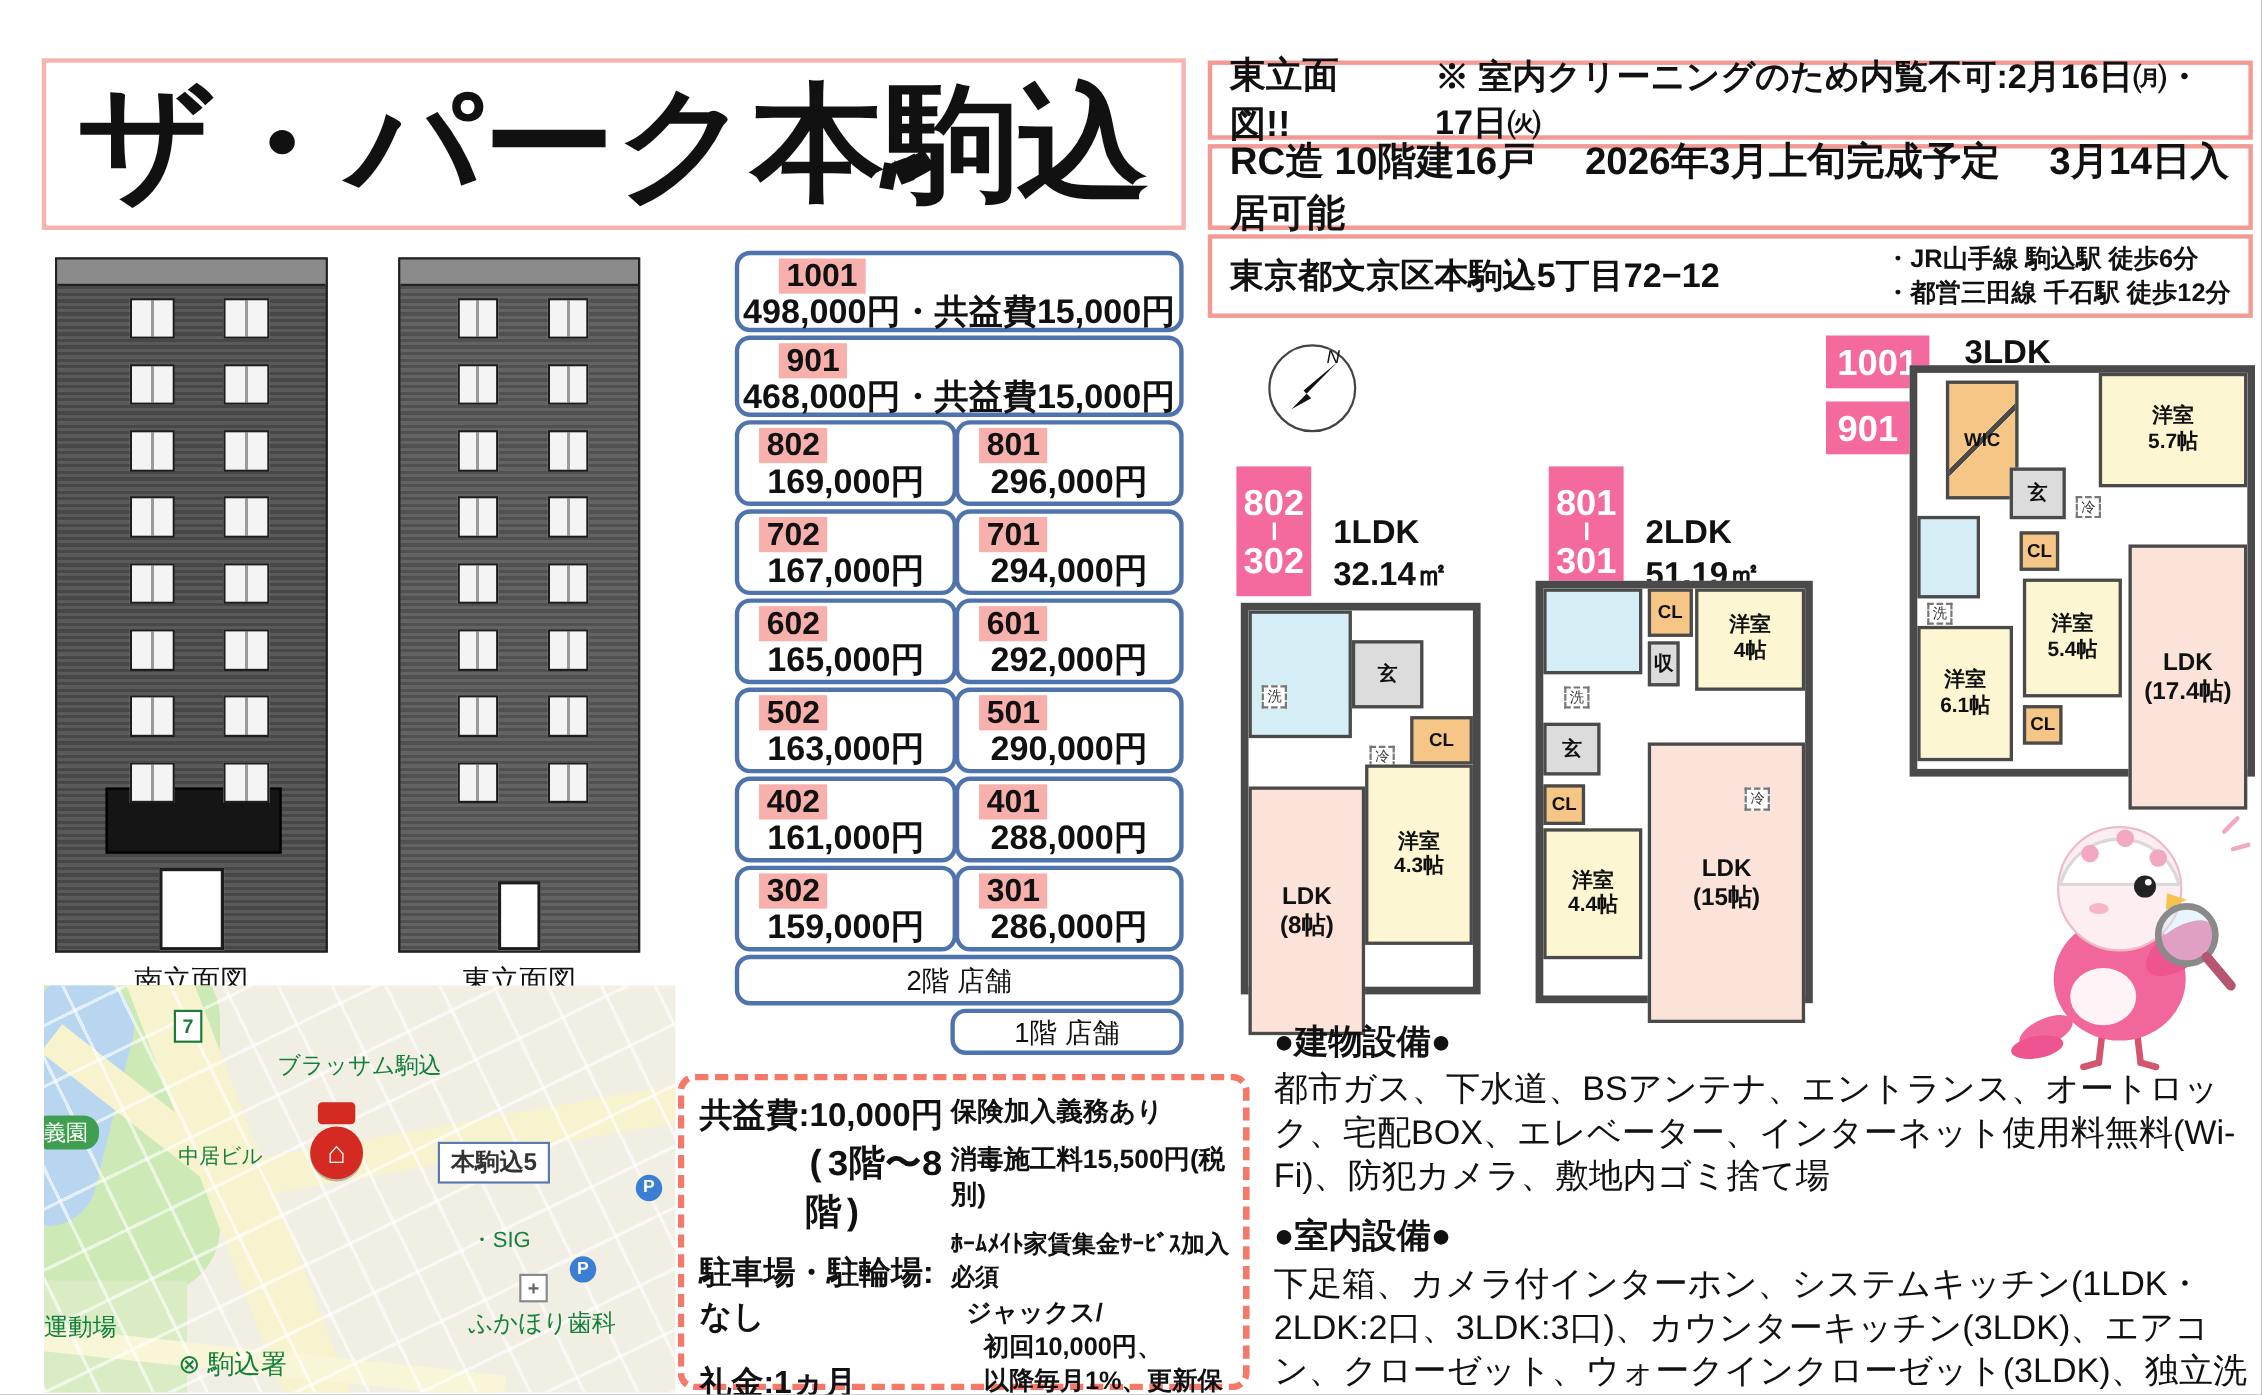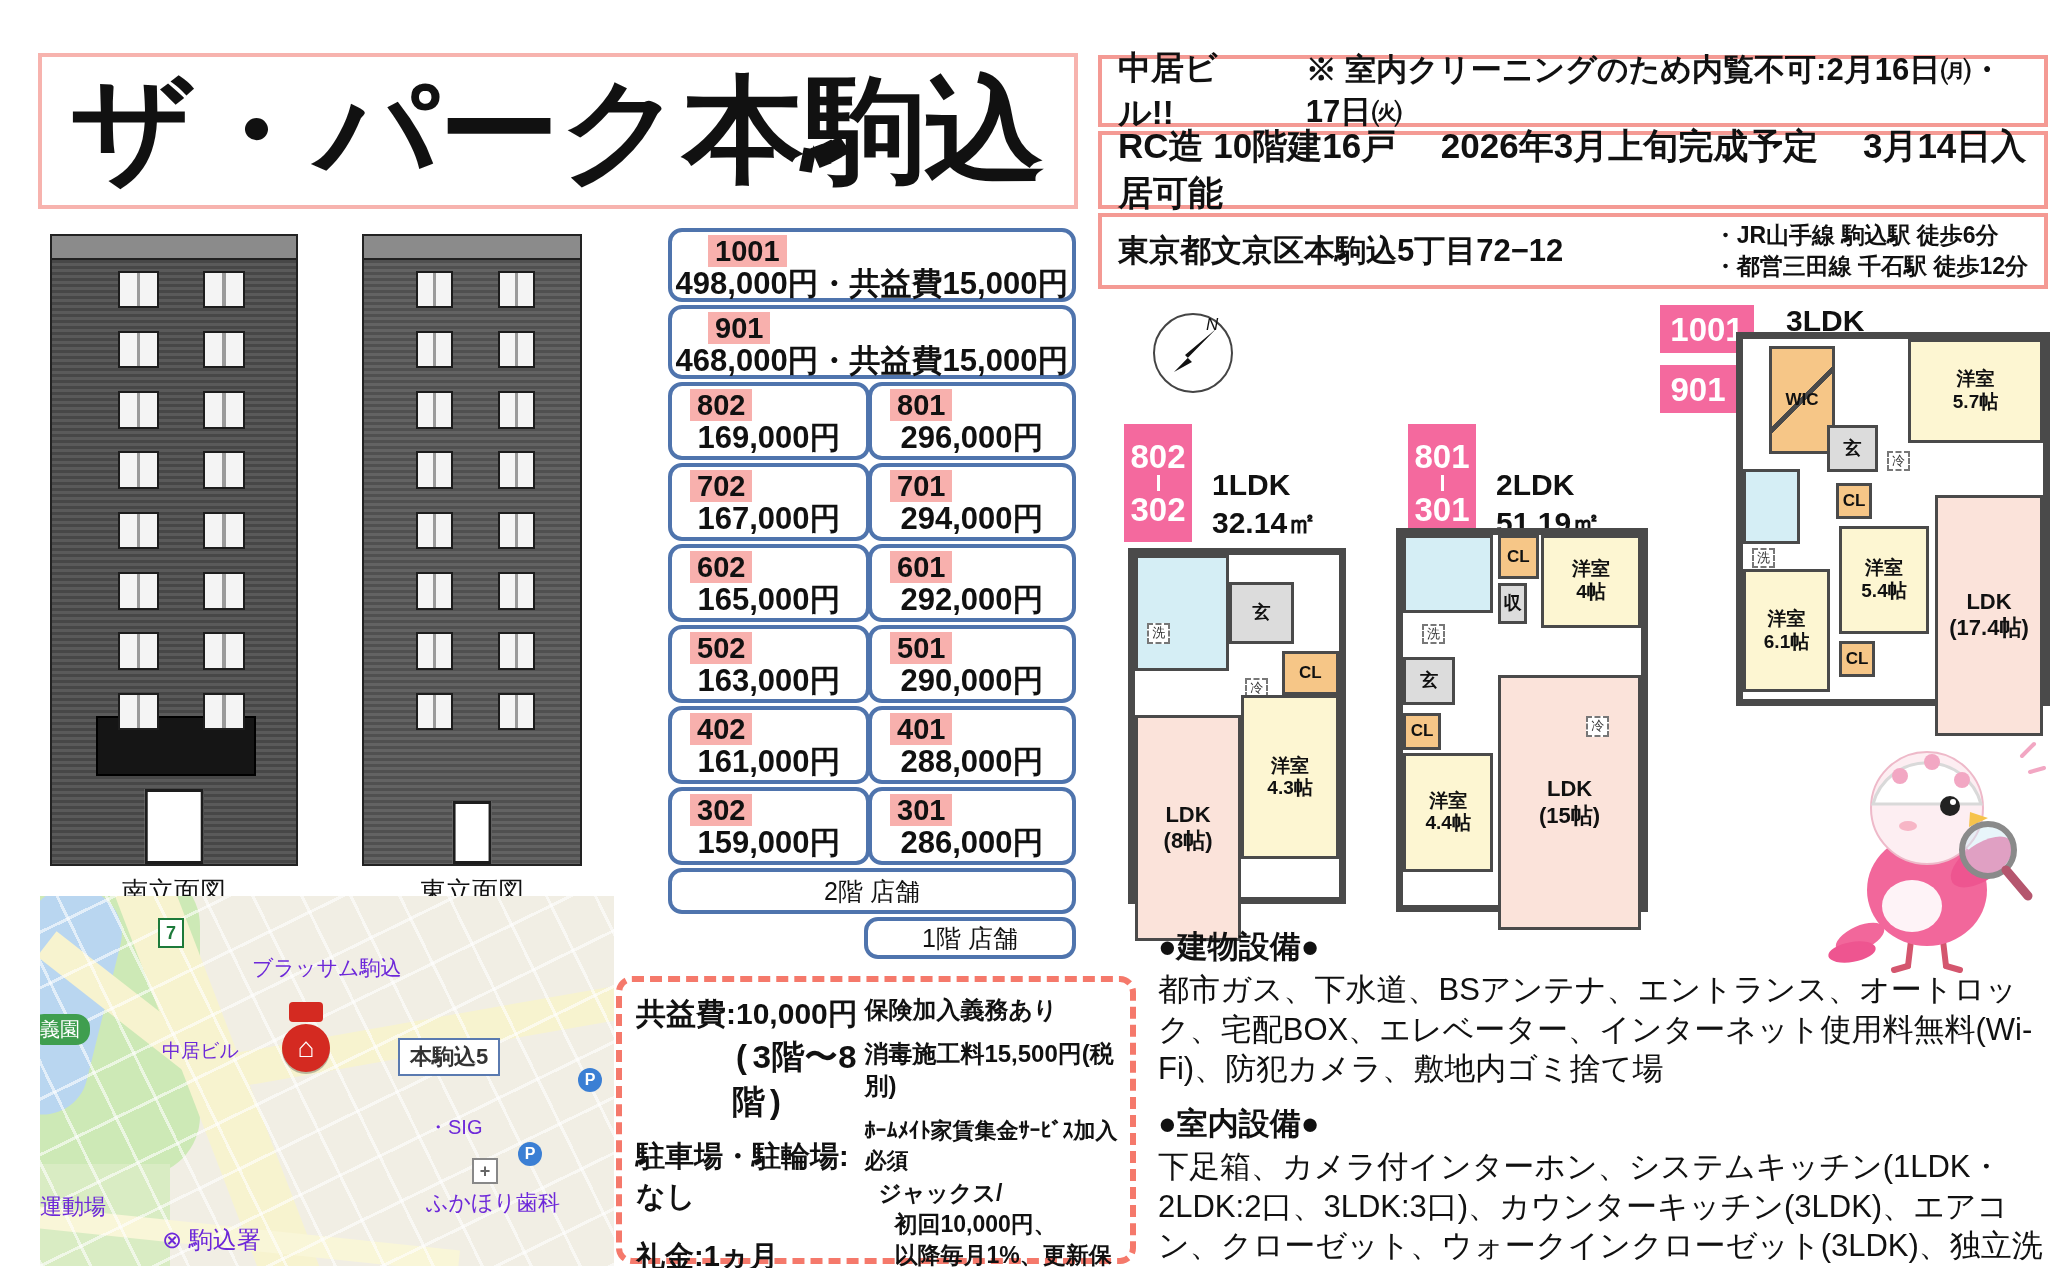--- a/index.html
+++ b/index.html
@@ -75,21 +75,21 @@
   .mpond{position:absolute;left:-30px;top:-10px;width:95px;height:230px;background:#b9d6f0;border-radius:45px;transform:rotate(14deg);}
   .mground{position:absolute;left:-40px;top:268px;width:170px;height:130px;background:#d9ecc3;}
   .road{position:absolute;background:#f7f3cf;}
   .roadA{left:150px;top:-45px;width:58px;height:470px;transform:rotate(-21deg);}
   .roadB{left:168px;top:162px;width:420px;height:34px;transform:rotate(-10deg);transform-origin:left center;}
   .roadC{left:-45px;top:182px;width:244px;height:32px;transform:rotate(38deg);transform-origin:right center;}
   .roadD{left:-10px;top:332px;width:430px;height:22px;background:#f9f6d8;transform:rotate(6deg);}
   .streets{position:absolute;inset:0;
      background-image:repeating-linear-gradient(64deg,rgba(255,255,255,.6) 0 3px,transparent 3px 44px),
                       repeating-linear-gradient(-26deg,rgba(255,255,255,.6) 0 3px,transparent 3px 50px);}
-  .mlabel{position:absolute;font-size:21px;color:#6d28d9;white-space:nowrap;}
+  .mlabel{position:absolute;font-size:21px;color:#15803d;white-space:nowrap;}
   .mbox{position:absolute;background:#fff;border:2px solid #5a7ab0;color:#333;font-size:22px;
         font-weight:700;padding:2px 10px;white-space:nowrap;}
   .mpill{position:absolute;background:#3f9e4f;color:#fff;font-size:20px;border-radius:14px;
          padding:2px 10px;white-space:nowrap;}
   .marker{position:absolute;width:48px;height:48px;background:#d42a21;border-radius:50%;
           display:flex;align-items:center;justify-content:center;color:#fff;font-size:28px;
           box-shadow:0 2px 0 rgba(0,0,0,.25);}
   .marker:before{content:"";position:absolute;top:-22px;left:7px;width:34px;height:20px;background:#d42a21;border-radius:4px;}
   .picon{position:absolute;width:24px;height:24px;background:#3b7fd4;color:#fff;border-radius:50%;
          font-size:16px;font-weight:800;display:flex;align-items:center;justify-content:center;}
@@ -124,21 +124,21 @@
 </head>
 <body>
 
 <div id="canvas">
 
   <div class="abs title-box">
     <div class="title-text">ザ・パーク本駒込</div>
   </div>
 
   <div class="abs hbox hbox1">
-    <span class="viewing">中居ビル!!</span>
+    <span class="viewing">東立面図!!</span>
     <span class="viewing-note">※ 室内クリーニングのため内覧不可:2月16日㈪・17日㈫</span>
   </div>
   <div class="abs hbox hbox2">
     <span>RC造  10階建16戸　 2026年3月上旬完成予定　 3月14日入居可能</span>
   </div>
   <div class="abs hbox hbox3">
     <span class="addr">東京都文京区本駒込5丁目72−12</span>
     <span class="access">
       <div>・JR山手線 駒込駅 徒歩6分</div>
       <div>・都営三田線 千石駅 徒歩12分</div>

